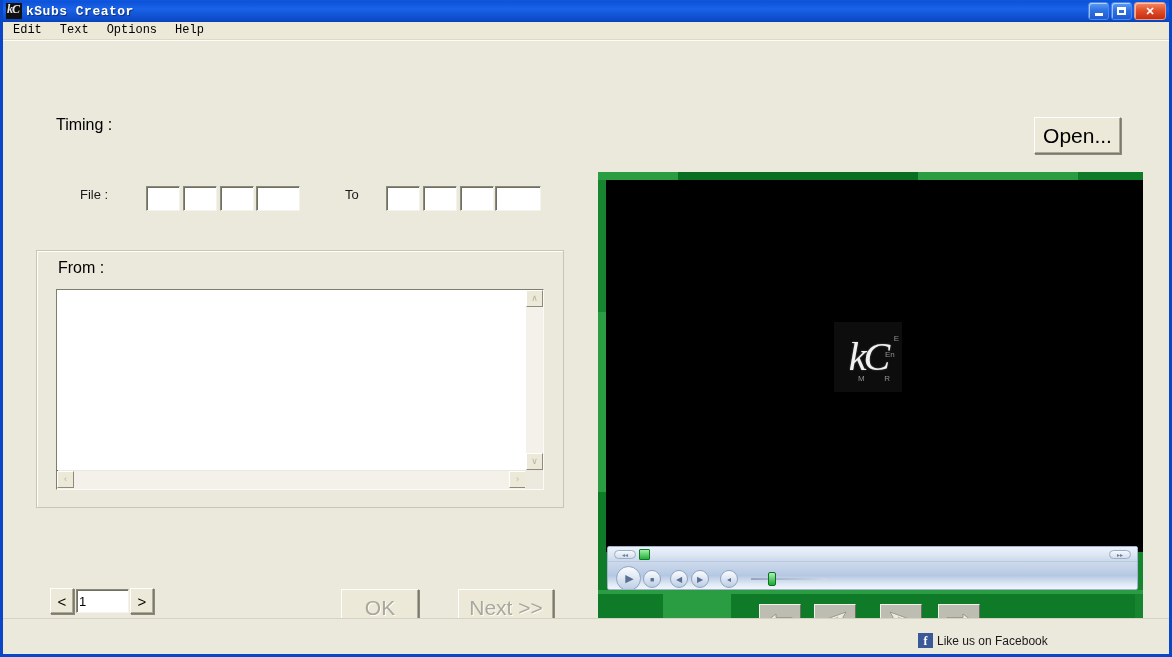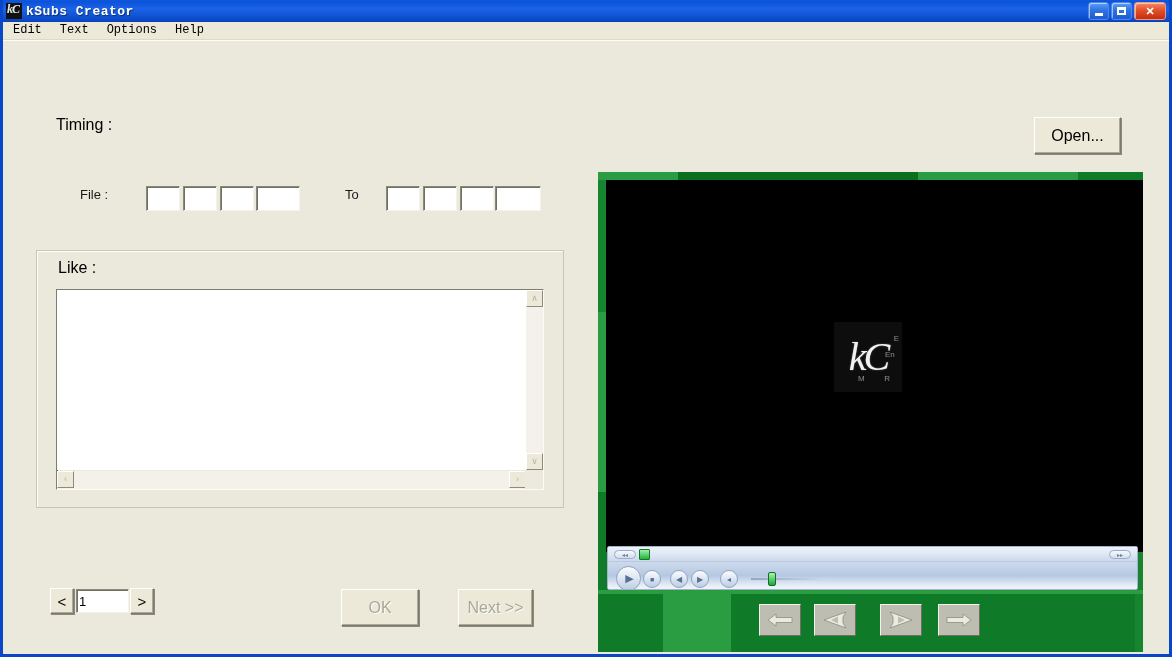--- a/index.html
+++ b/index.html
@@ -129,21 +129,21 @@
   }
 
   
   .btn {
     position: absolute;
     background: #ece9d8;
     border: 1px solid;
     border-color: #ffffff #7b7b6d #7b7b6d #ffffff;
     box-shadow: inset -1px -1px 0 #adaa9c, 1px 1px 0 #8d8a7c;
     display: flex; align-items: center; justify-content: center;
-    font-size: 16px; color: #000;
+    font-size: 21px; color: #000;
     cursor: default;
     font-family: "Liberation Sans", sans-serif;
   }
   .btn.disabled { color: #a9a89c; text-shadow: 1px 1px 0 #fcfbf5; }
   .btn.small { font-size: 15px; }
 
   
   #textgroup {
     position: absolute;
     border: 1px solid #c8c5b5;
@@ -385,21 +385,21 @@
     <div class="field" style="left:383px; top:145px; width:34px; height:25px;"></div>
     <div class="sep" style="left:420px; top:150px;">:</div>
     <div class="field" style="left:420px; top:145px; width:34px; height:25px;"></div>
     <div class="sep" style="left:457px; top:150px;">:</div>
     <div class="field" style="left:457px; top:145px; width:34px; height:25px;"></div>
     <div class="sep" style="left:492px; top:150px;">.</div>
     <div class="field" style="left:492px; top:145px; width:46px; height:25px;"></div>
 
     <div id="textgroup" style="left:33px; top:209px; width:528px; height:258px;"></div>
 
-    <div class="hdr-label" style="left:55px; top:218px;">Like :</div>
+    <div class="hdr-label" style="left:55px; top:218px;">From :</div>
 
     <div id="editor-wrap" style="left:53px; top:248px; width:488px; height:201px;">
 
       <div id="editor-area" style="left:0; top:0; width:469px; height:180px;"></div>
 
       <div class="scroll-track" style="right:0; top:0; width:17px; height:180px;"></div>
       <div class="scroll-btn" style="right:0; top:0;">∧</div>
       <div class="scroll-btn" style="right:0; top:163px;">∨</div>
 
       <div class="scroll-track" style="left:0; bottom:0; width:469px; height:18px;"></div>
@@ -407,21 +407,21 @@
       <div class="scroll-btn" style="left:452px; bottom:1px;">›</div>
 
       <div class="scroll-track" style="right:0; bottom:0; width:18px; height:18px; background:#eceade;"></div>
     </div>
 
     <div class="btn small" style="left:47px; top:547px; width:24px; height:26px;">&lt;</div>
     <div class="field" style="left:73px; top:548px; width:53px; height:24px; display:flex; align-items:center;">1</div>
     <div class="btn small" style="left:127px; top:547px; width:24px; height:26px;">&gt;</div>
 
     <div class="btn disabled" style="left:338px; top:548px; width:78px; height:37px;">OK</div>
-    <div class="btn disabled" style="left:455px; top:548px; width:75px; height:37px;">Next &gt;&gt;</div>
+    <div class="btn disabled" style="left:455px; top:548px; width:96px; height:37px;">Next &gt;&gt;</div>
 
     <div id="video-panel" style="left:595px; top:131px; width:545px; height:480px;">
 
       <div class="felt-c" style="left:0;   top:0;   width:80px;  height:8px;"></div>
       <div class="felt-b" style="left:80px; top:0;  width:240px; height:8px;"></div>
       <div class="felt-c" style="left:320px; top:0; width:160px; height:8px;"></div>
       <div class="felt-a" style="left:0;   top:8px; width:8px;   height:300px;"></div>
       <div class="felt-c" style="left:0;   top:140px; width:8px; height:180px;"></div>
       <div class="felt-a" style="left:537px; top:300px; width:8px; height:180px;"></div>
       <div class="felt-c" style="left:65px; top:420px; width:68px; height:60px;"></div>
@@ -484,15 +484,21 @@
       </div>
       <div class="arrow-btn" style="left:340px; top:432px;">
         <svg width="26" height="16" viewBox="0 0 26 16">
           <path d="M25 8 L17 2 L17 5.5 L1 5.5 L1 10.5 L17 10.5 L17 14 Z" fill="#eceae0" stroke="#8d8d82" stroke-width="0.8"></path>
         </svg>
       </div>
     </div>
 
   </div>
 
+  <div id="statusbar">
+    <div id="fb-like">
+      <div id="fb-icon">f</div>
+      <span id="fb-text">Like us on Facebook</span>
+    </div>
+  </div>
 
 
 </div>
 
 </body></html>

